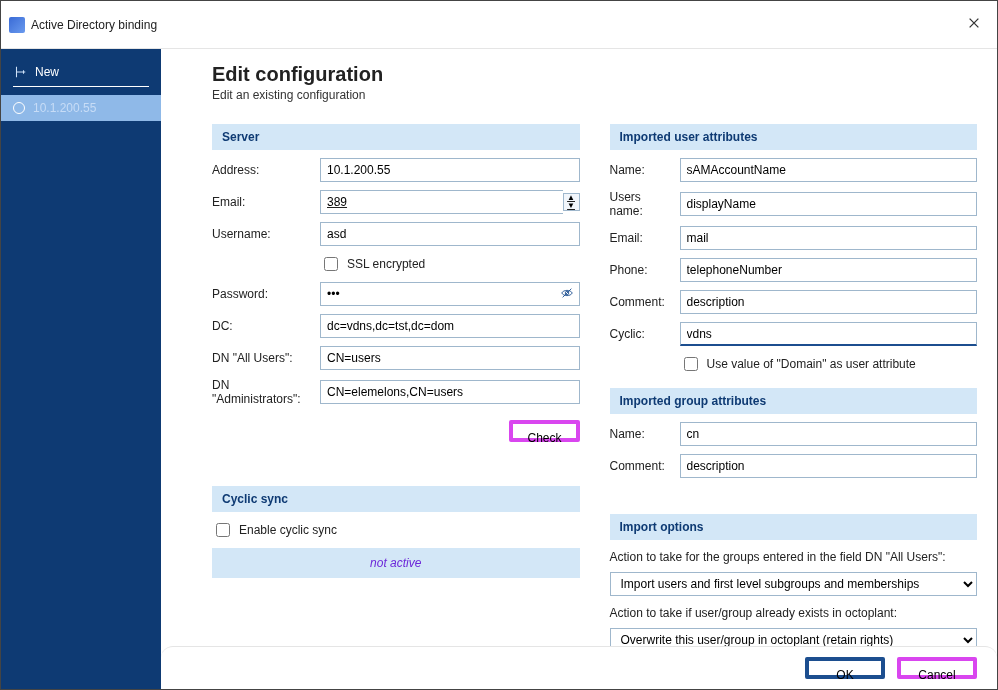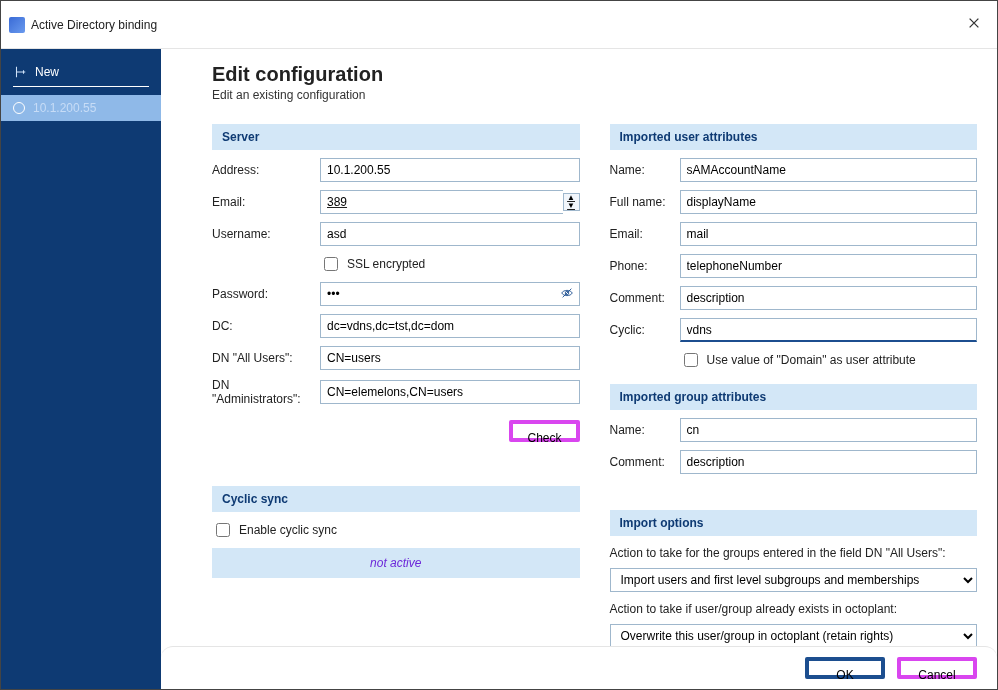--- a/index.html
+++ b/index.html
@@ -187,21 +187,21 @@
           <div class="col right">
             <div class="section-header">Imported user attributes</div>
 
             <div class="form-row">
               <label class="fld">Name:</label>
               <div class="inputwrap">
                   <input type="text" value="sAMAccountName" style="">
                 </div>
             </div>
             <div class="form-row">
-              <label class="fld">Full name:</label>
+              <label class="fld">Users name:</label>
               <div class="inputwrap">
                   <input type="text" value="displayName" style="">
                 </div>
             </div>
             <div class="form-row">
               <label class="fld">Email:</label>
               <div class="inputwrap">
                   <input type="text" value="mail" style="">
                 </div>
             </div>

